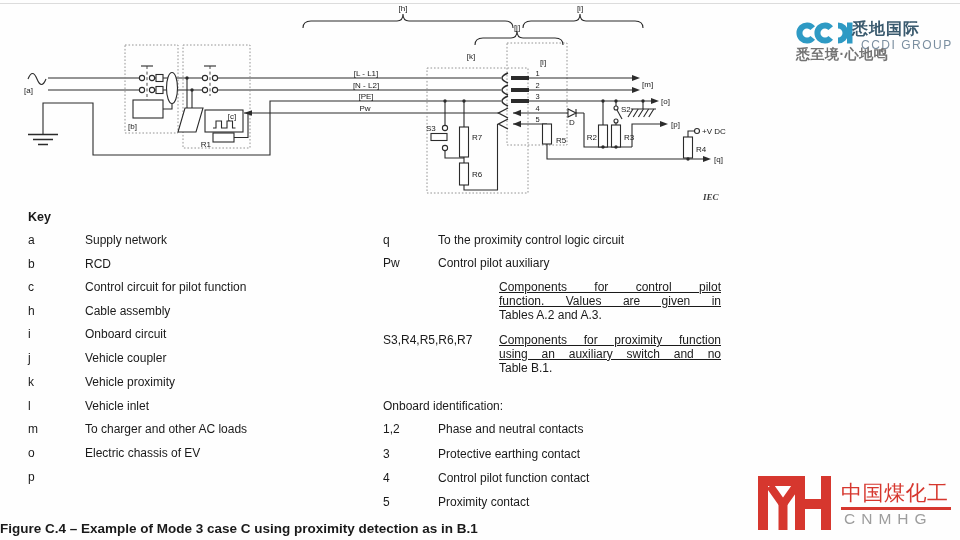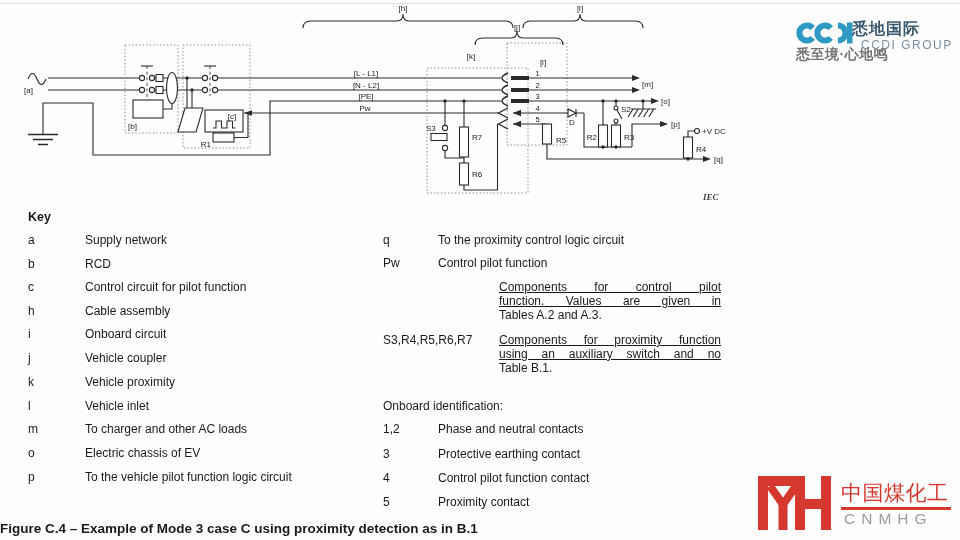--- a/index.html
+++ b/index.html
@@ -266,30 +266,29 @@
   <div class="krow" style="top:423px">
     <span class="c1">m</span>
       <span class="c2">To charger and other AC loads</span>
     </div>
   <div class="krow" style="top:447px">
     <span class="c1">o</span>
       <span class="c2">Electric chassis of EV</span>
     </div>
   <div class="krow" style="top:471px">
     <span class="c1">p</span>
-      <span class="c2">To the vehicle pilot function logic circuit</span>
     </div>
 
   <div class="krow" style="top:234px">
     <span class="rc1">q</span>
       <span class="rc2">To the proximity control logic circuit</span>
     </div>
   <div class="krow" style="top:257px">
     <span class="rc1">Pw</span>
-      <span class="rc2">Control pilot function</span>
+      <span class="rc2">Control pilot auxiliary</span>
     </div>
 
   <div class="rcd" style="top:281px">
     <div class="jline">Components for control pilot</div>
     <div class="jline">function. Values are given in</div>
     <div class="jlast">Tables A.2 and A.3.</div>
   </div>
 
   <div class="krow" style="top:334px">
     <span class="rc1">S3,R4,R5,R6,R7</span>

